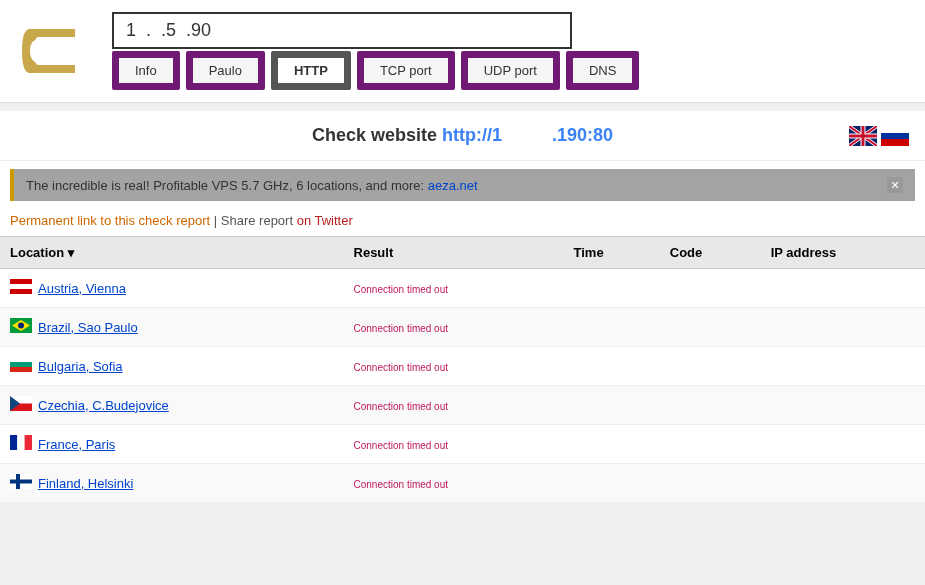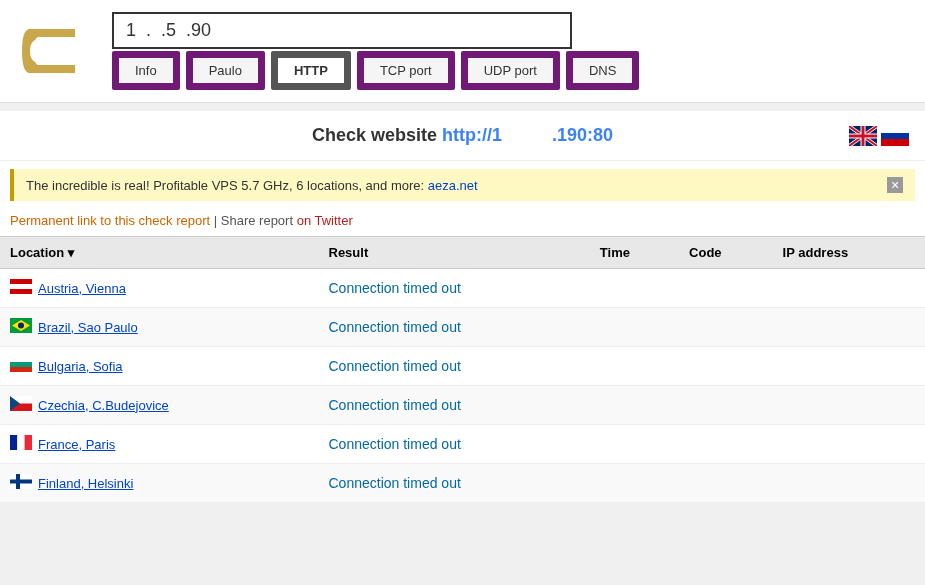--- a/index.html
+++ b/index.html
@@ -91,21 +91,21 @@
     }
 
     .flag-icon {
       width: 28px;
       height: 20px;
       display: inline-block;
     }
 
     
     .ad-banner {
-      background: #fef9c3;
+      background: #a3a3a3;
       border-left: 4px solid #cc9900;
       padding: 8px 12px;
       margin: 8px 10px;
       font-size: 13px;
       color: #333;
       display: flex;
       justify-content: space-between;
       align-items: center;
     }
 
@@ -171,22 +171,22 @@
       gap: 6px;
     }
 
     .location-cell a {
       color: #0044cc;
       text-decoration: underline;
       cursor: pointer;
     }
 
     .result-text {
-      color: #0369a1;
-      font-size: 14px;
+      color: #be185d;
+      font-size: 10px;
     }
 
     .ad-text a {
       color: #0044cc;
     }
   </style>
 </head>
 <body>
 
 <div class="header">

